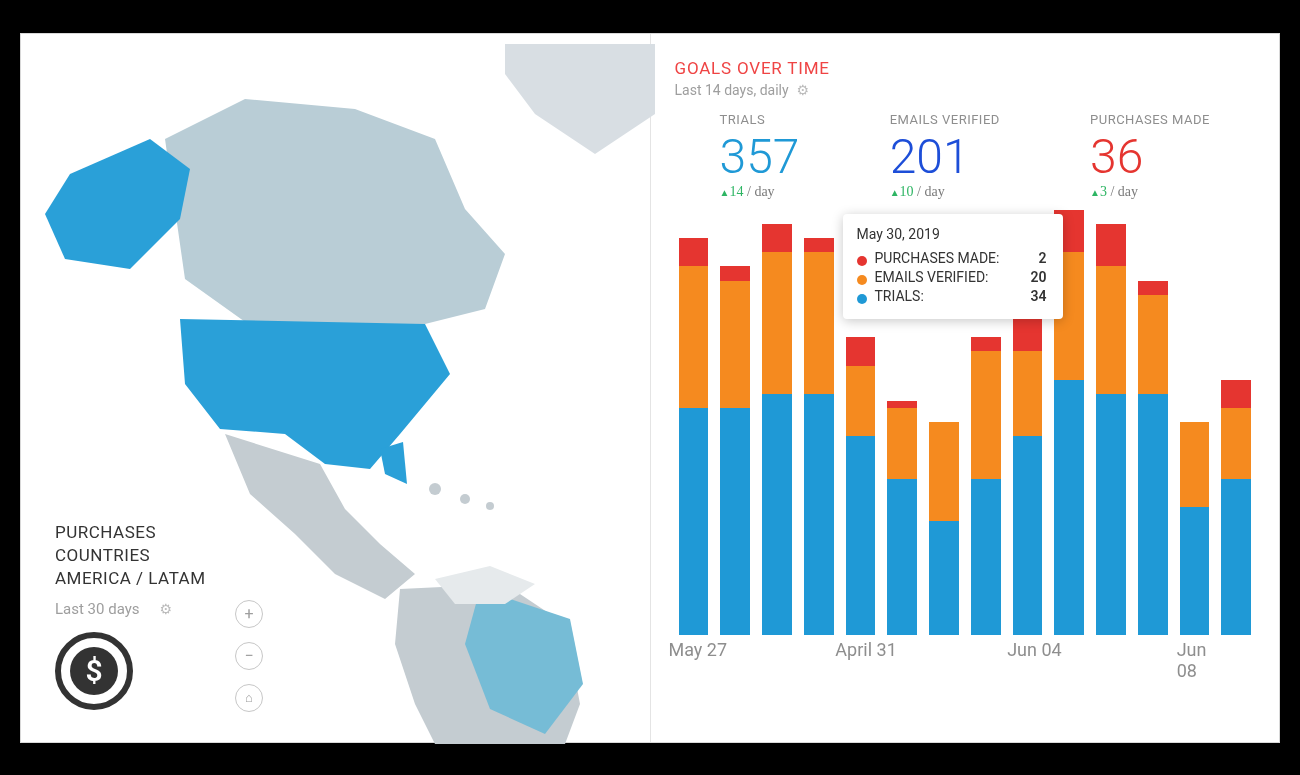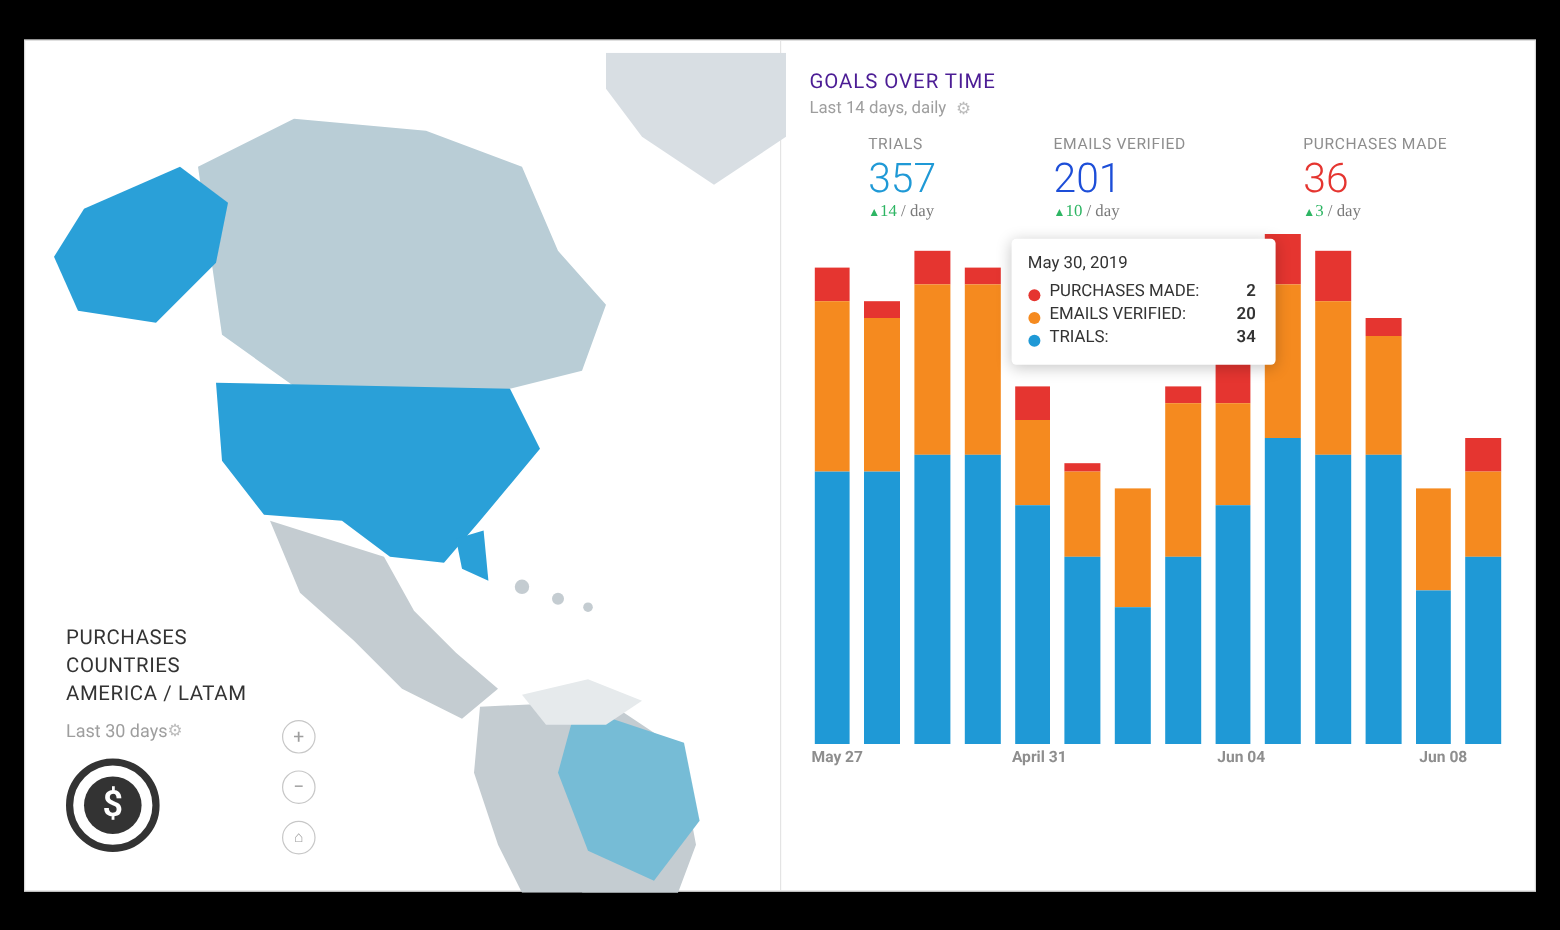--- a/index.html
+++ b/index.html
@@ -35,21 +35,21 @@
     position: relative;
   }
   .map-svg { position: absolute; top: -10px; right: -10px; left: -10px; }
   .map-labels {
     position: absolute;
     left: 10px;
     bottom: 12px;
     width: 260px;
   }
   .map-title { font-size: 17px; font-weight: 400; letter-spacing: 0.5px; color: #333; line-height: 1.35; }
-  .map-sub { font-size: 15px; color: #9e9e9e; margin-top: 10px; display:flex; align-items:center; gap:0;}
+  .map-sub { font-size: 15px; color: #9e9e9e; margin-top: 10px; display:flex; align-items:center; gap:20px;}
   .map-controls {
     position: absolute;
     left: 190px;
     bottom: 10px;
     display: flex;
     flex-direction: column;
     gap: 14px;
   }
   .zoom-btn {
     width: 28px; height: 28px;
@@ -72,30 +72,30 @@
     width: 48px; height: 48px;
     border-radius: 50%;
     background: #333;
     color: #fff;
     display:flex; align-items:center; justify-content:center;
     font-size: 30px;
     font-weight: 600;
   }
   .gear-icon { font-size:14px; color:#bbb; }
   
-  .goals-title { font-size: 17px; letter-spacing: 0.8px; color: #4c1d95; margin-top: 4px; }
+  .goals-title { font-size: 17px; letter-spacing: 0.8px; color: #ef4444; margin-top: 4px; }
   .goals-sub { font-size: 14px; color: #9e9e9e; margin-top: 4px; display:flex; align-items:center; gap:8px; }
   .metrics {
     display:flex; justify-content: space-around;
     margin-top: 14px;
     margin-bottom: 10px;
   }
   .metric { text-align:left; }
   .metric-label { font-size: 13px; color:#8e8e8e; letter-spacing:0.5px; }
-  .metric-value { font-size: 34px; font-weight: 300; line-height:1.15; margin-top:2px; }
+  .metric-value { font-size: 48px; font-weight: 300; line-height:1.15; margin-top:2px; }
   .metric-delta { font-size: 14px; color:#7a7a7a;font-family:Liberation Serif, serif; }
   .metric-delta .up { color:#2db563; font-size:10px; }
   .metric-delta .n { color:#2db563; font-weight:500; }
   .c-trials { color:#1f99d6; }
   .c-emails { color:#1d4ed8; }
   .c-purch  { color:#e53530; }
   
   .chart-area {
     position: relative;
     height: 455px;
@@ -111,22 +111,22 @@
     display:flex; flex-direction:column-reverse;
   }
   .seg-t { background:#1f99d6; }
   .seg-e { background:#f58a1f; }
   .seg-p { background:#e53530; }
   .axis {
     position:absolute; left:0; right:0; bottom:0; height:26px;
     display:flex;
   }
   .axis span {
-    font-size:13px; color:#8e8e8e;
-    position:absolute; transform:translateX(-50%);font-weight:bold;
+    font-size:18px; color:#8e8e8e;
+    position:absolute; transform:translateX(-50%);
   }
   .tooltip {
     position:absolute; top:4px; left:168px;
     background:#fff;
     border-radius:4px;
     box-shadow: 0 2px 12px rgba(0,0,0,0.22);
     padding:12px 16px 12px 14px;
     font-size:14px;
     min-width:220px;
     z-index:5;

